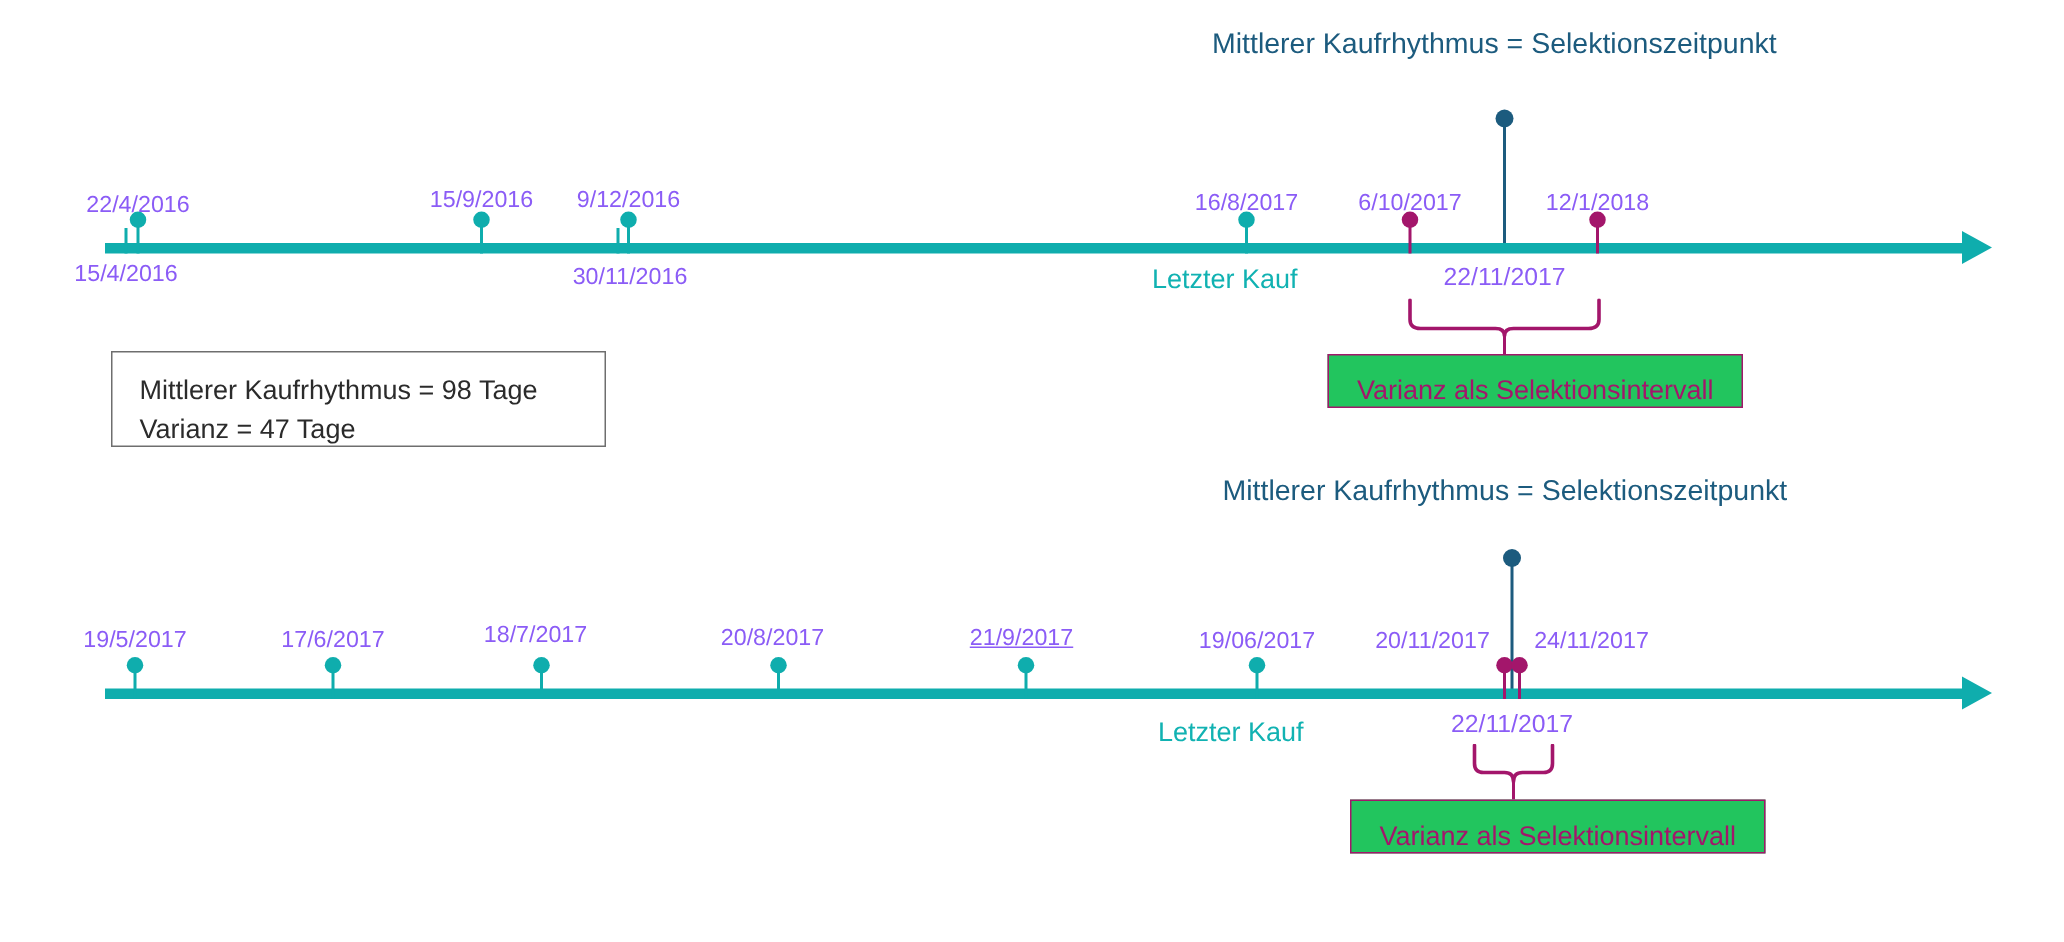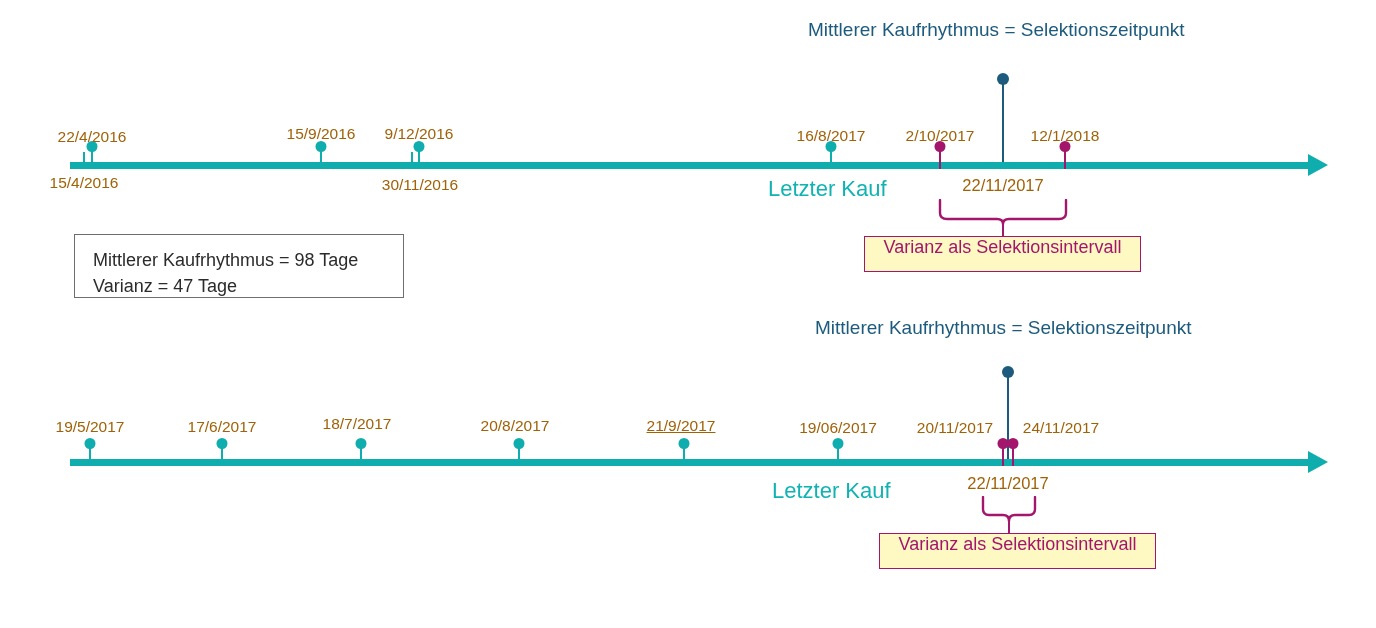--- a/index.html
+++ b/index.html
@@ -61,30 +61,30 @@
   .marker.navy .dot {
     background: #1C5B7E;
     width: 12px; height: 12px;
     top: -6px;
   }
 
   
   .date-label {
     position: absolute;
     font-size: 15.5px;
-    color: #a16207;
+    color: #8b5cf6;
     white-space: nowrap;
     transform: translateX(-50%);
     font-family: "Liberation Sans", sans-serif;
   }
 
   
   .letzter-kauf {
     position: absolute;
-    font-size: 22px;
+    font-size: 18px;
     color: #11B2B2;
     white-space: nowrap;
   }
 
   
   .top-annotation {
     position: absolute;
     font-size: 19px;
     color: #1C5B7E;
     white-space: nowrap;
@@ -100,29 +100,30 @@
     font-size: 18px;
     color: #2B2B2B;
     line-height: 1.45;
     white-space: nowrap;
   }
 
   
   .callout-box {
     position: absolute;
     border: 1.3px solid #A3166B;
-    background: #fef9c3;
+    background: #22c55e;
     box-sizing: border-box;
     color: #A3166B;
     font-size: 18px;
     white-space: nowrap;
     display: flex;
-    align-items: flex-start;
+    align-items: flex-end;
     justify-content: center;
     padding: 0 16px;
+    margin-left: 21px;
   }
 
   
   .brace {
     position: absolute;
   }
   .brace svg { display: block; }
 
   .callout-stem {
     position: absolute;
@@ -162,21 +163,21 @@
     <span class="dot"></span>
   </div>
   <div class="marker purple" style="left:1064px; top:146px; height:23px;">
     <span class="dot"></span>
   </div>
 
   <div class="date-label" style="left:92px; top:128px;">22/4/2016</div>
   <div class="date-label" style="left:321px; top:125px;">15/9/2016</div>
   <div class="date-label" style="left:419px; top:125px;">9/12/2016</div>
   <div class="date-label" style="left:831px; top:127px;">16/8/2017</div>
-  <div class="date-label" style="left:940px; top:127px;">2/10/2017</div>
+  <div class="date-label" style="left:940px; top:127px;">6/10/2017</div>
   <div class="date-label" style="left:1065px; top:127px;">12/1/2018</div>
   <div class="date-label" style="left:84px; top:174px;">15/4/2016</div>
   <div class="date-label" style="left:420px; top:176px;">30/11/2016</div>
 
   <div class="letzter-kauf" style="left:768px; top:176px;">Letzter Kauf</div>
 
   <div class="date-label" style="left:1003px; top:176px; font-size:16.5px;">22/11/2017</div>
 
   <div class="brace" style="left:937px; top:199px;">
     <svg width="132" height="26" viewBox="0 0 132 26">

